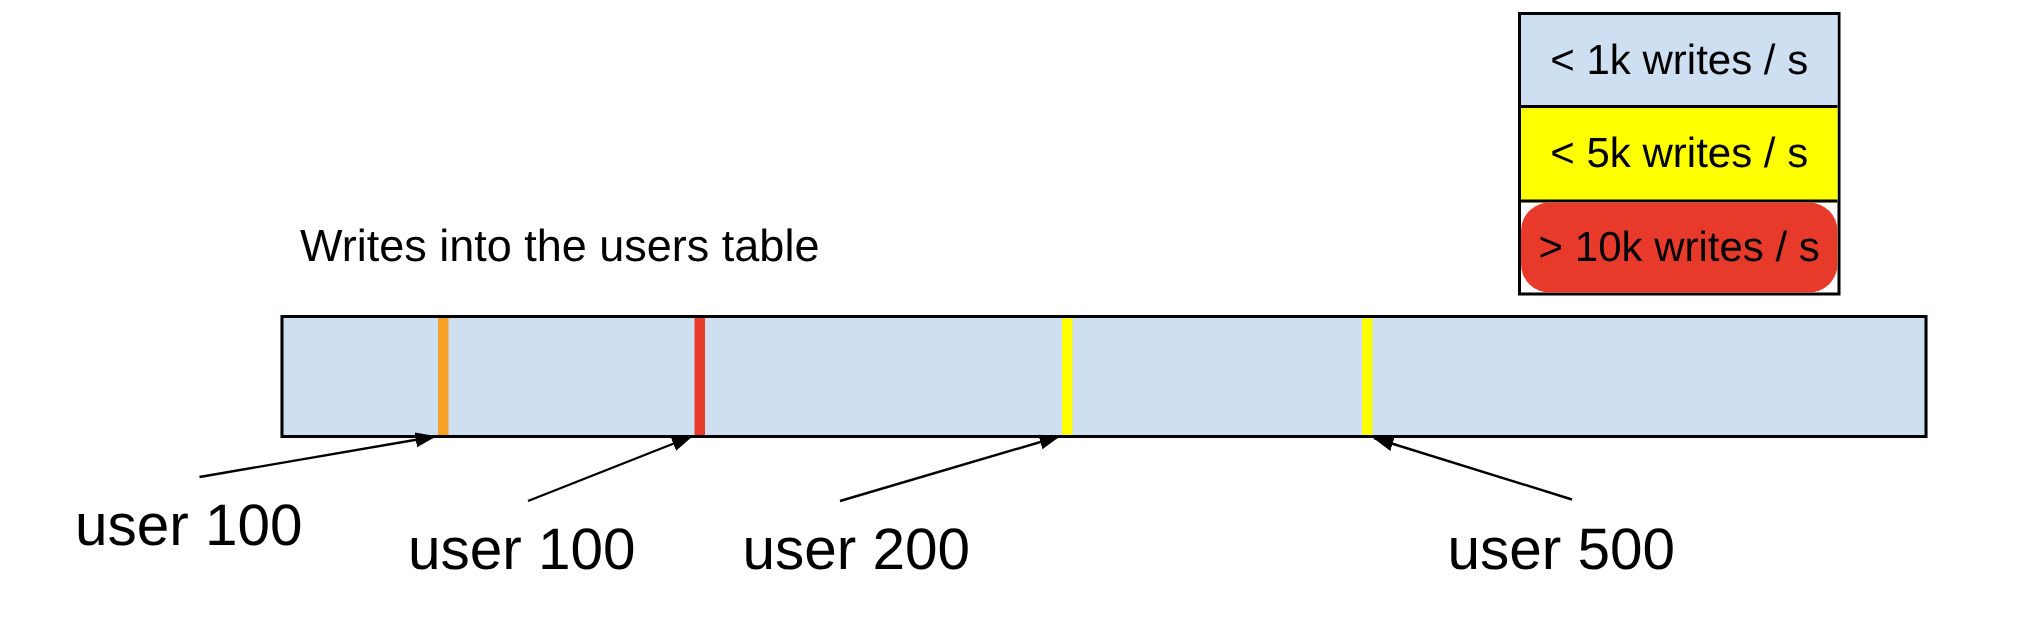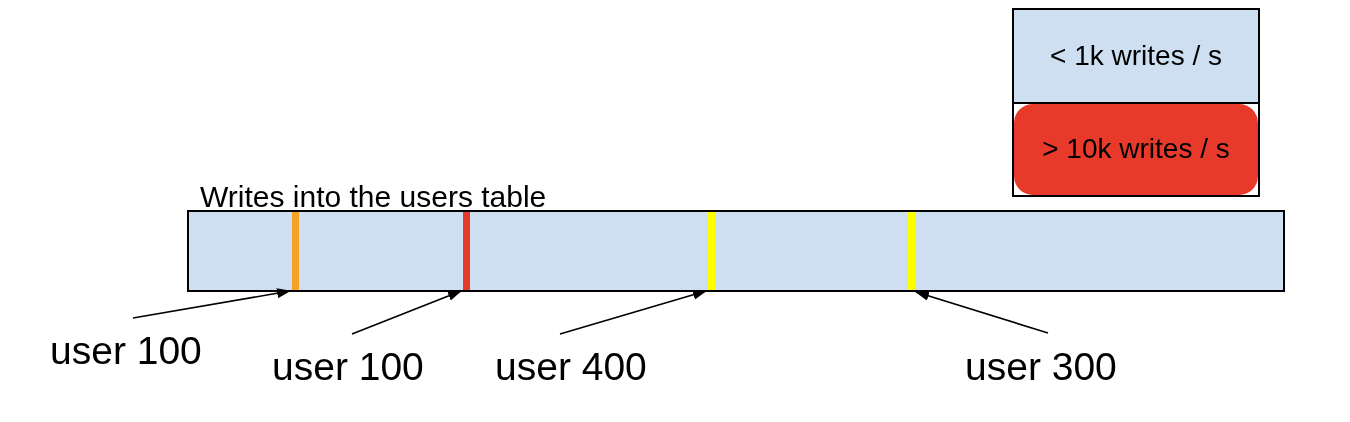--- a/index.html
+++ b/index.html
@@ -14,28 +14,27 @@
     overflow: hidden;
   }
 
   .title {
     position: absolute;
     left: 200px;
     top: 150px;
     font-size: 30px;
     line-height: 30px;
     white-space: nowrap;
-    margin-top: 32px;
   }
 
   .legend {
     position: absolute;
     left: 1012px;
     top: 8px;
-    width: 248px;
+    width: 215px;
     height: 189px;
     border: 2px solid #000;
     display: flex;
     flex-direction: column;
     background: #fff;
   }
   .legend-row {
     flex: 1;
     display: flex;
     align-items: center;
@@ -76,20 +75,23 @@
 <body>
 
 <div class="canvas">
 
   <div class="title">Writes into the users table</div>
 
   <div class="legend" id="legend">
       <div class="legend-row" style="background: rgb(206, 223, 242);">
         <span>&lt; 1k writes / s</span>
       </div>
+      <div class="legend-row" style="background: rgb(255, 255, 0);">
+        <span>&lt; 5k writes / s</span>
+      </div>
       <div class="legend-row" style="background: rgb(232, 58, 43); border-radius: 19px;">
         <span>&gt; 10k writes / s</span>
       </div>
     </div>
 
   <div class="bar" id="bar" style="left: 187px; top: 210px; width: 1098px; height: 82px; background: rgb(206, 223, 242); border-color: rgb(0, 0, 0);">
       <div class="stripe" style="left: 103px; background: rgb(245, 160, 39);"></div>
       <div class="stripe" style="left: 274px; background: rgb(232, 58, 43);"></div>
       <div class="stripe" style="left: 519px; background: rgb(255, 255, 0);"></div>
       <div class="stripe" style="left: 719px; background: rgb(255, 255, 0);"></div>
@@ -103,17 +105,17 @@
     </defs>
   <line x1="133" y1="318" x2="290" y2="291" stroke="#000" stroke-width="1.6" marker-end="url(#arrowhead)"></line>
       <line x1="352" y1="334" x2="461" y2="291" stroke="#000" stroke-width="1.6" marker-end="url(#arrowhead)"></line>
       <line x1="560" y1="334" x2="706" y2="291" stroke="#000" stroke-width="1.6" marker-end="url(#arrowhead)"></line>
       <line x1="1048" y1="333" x2="916" y2="292" stroke="#000" stroke-width="1.6" marker-end="url(#arrowhead)"></line>
     </svg>
 
   <div id="labels-layer">
       <div class="user-label" style="left: 50px; top: 336px;">user 100</div>
       <div class="user-label" style="left: 272px; top: 352px;">user 100</div>
-      <div class="user-label" style="left: 495px; top: 352px;">user 400</div>
-      <div class="user-label" style="left: 965px; top: 352px;">user 300</div>
+      <div class="user-label" style="left: 495px; top: 352px;">user 200</div>
+      <div class="user-label" style="left: 965px; top: 352px;">user 500</div>
     </div>
 
 </div>
 
 </body></html>

